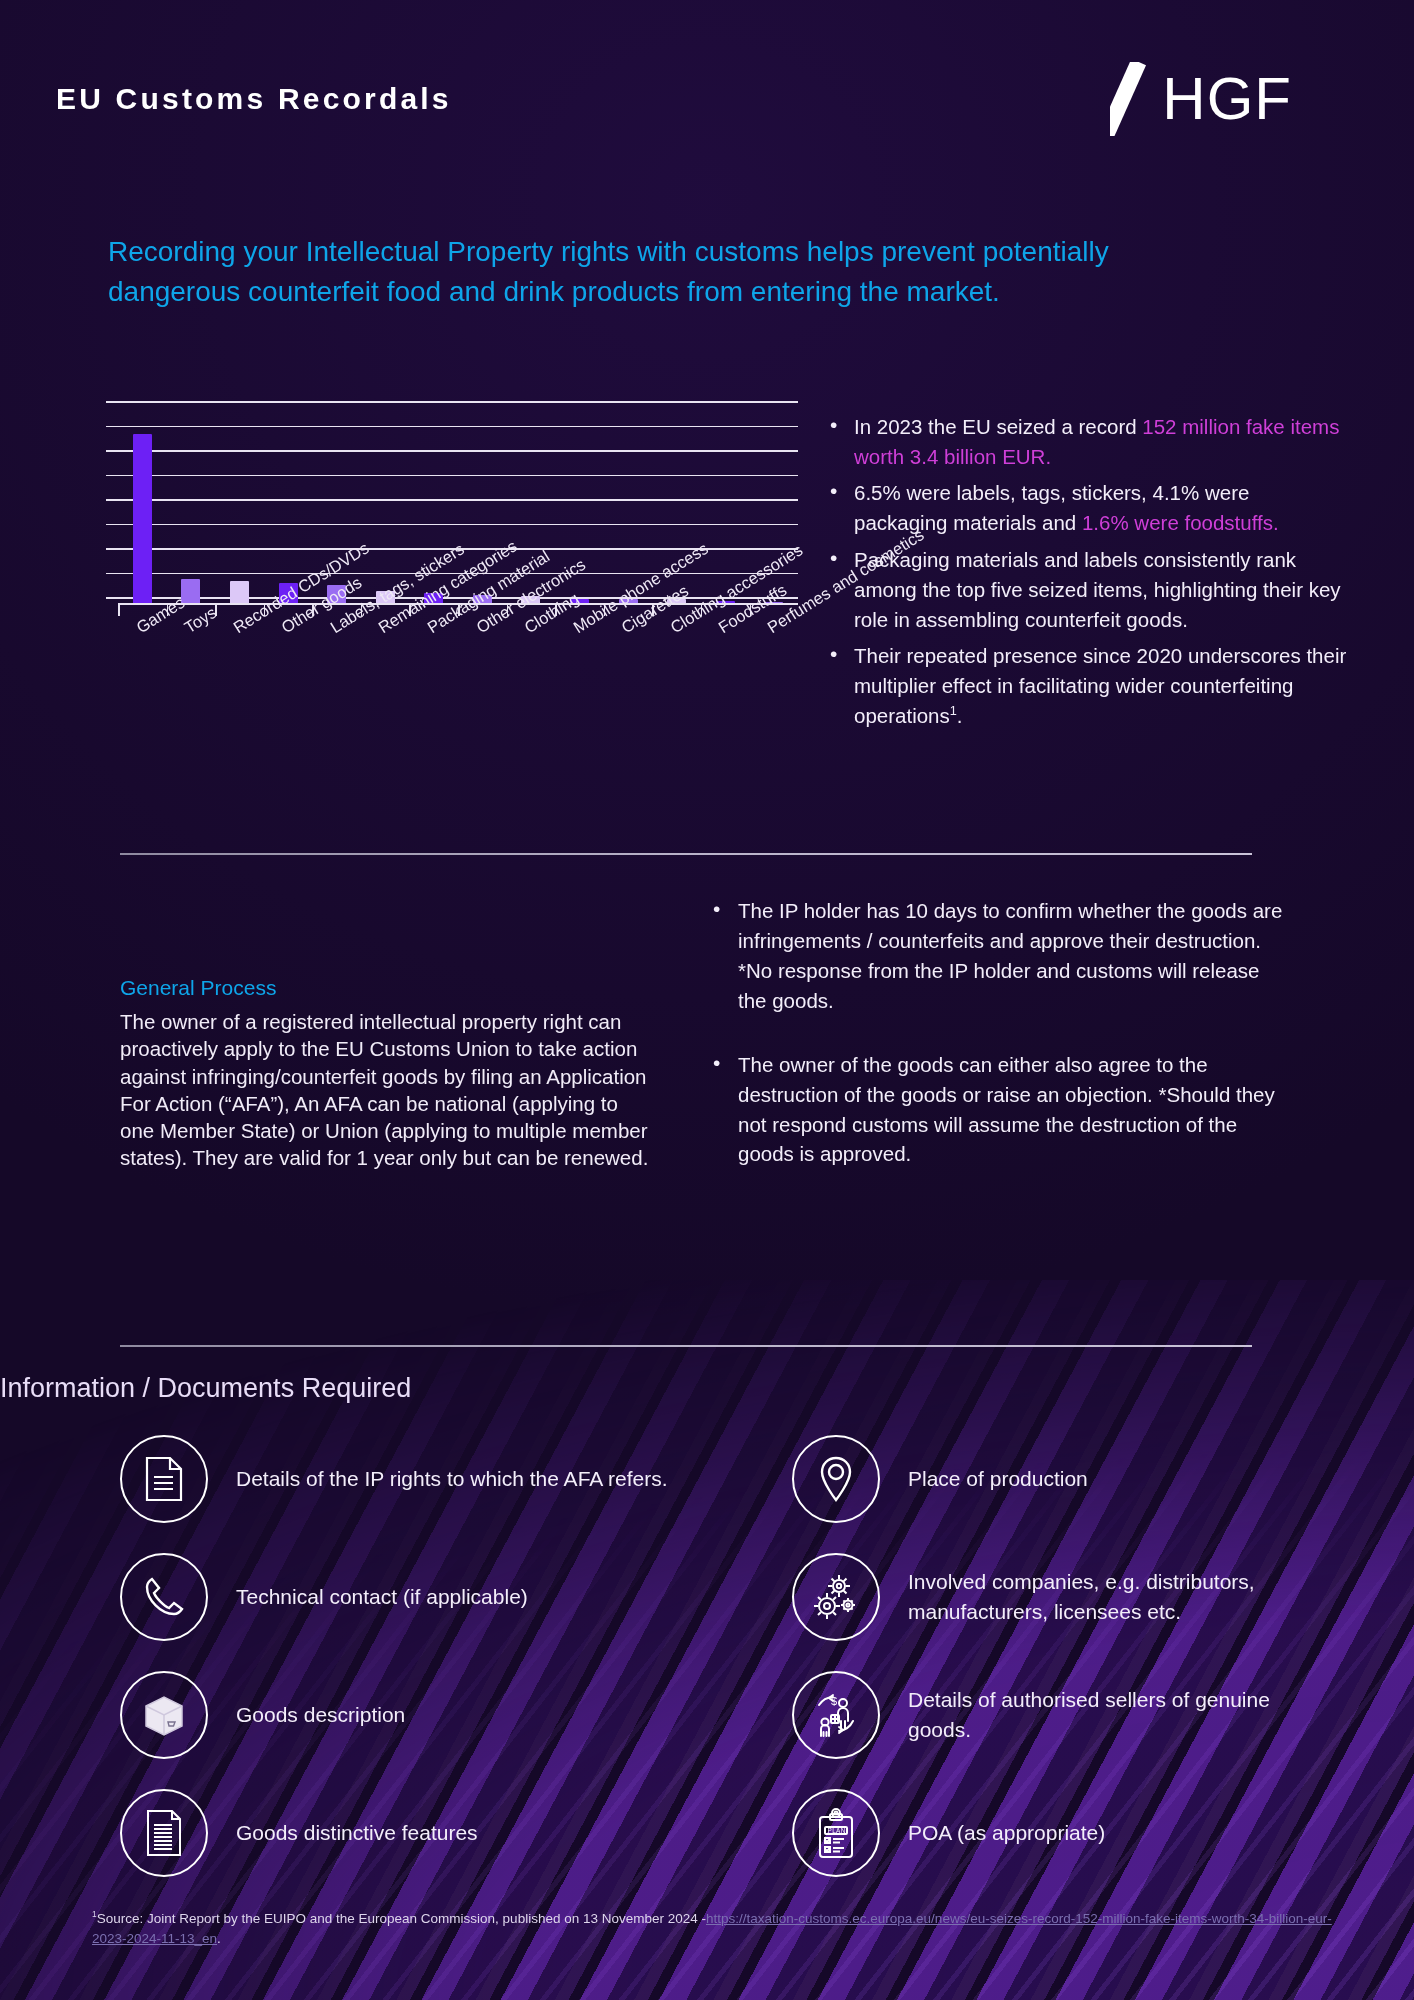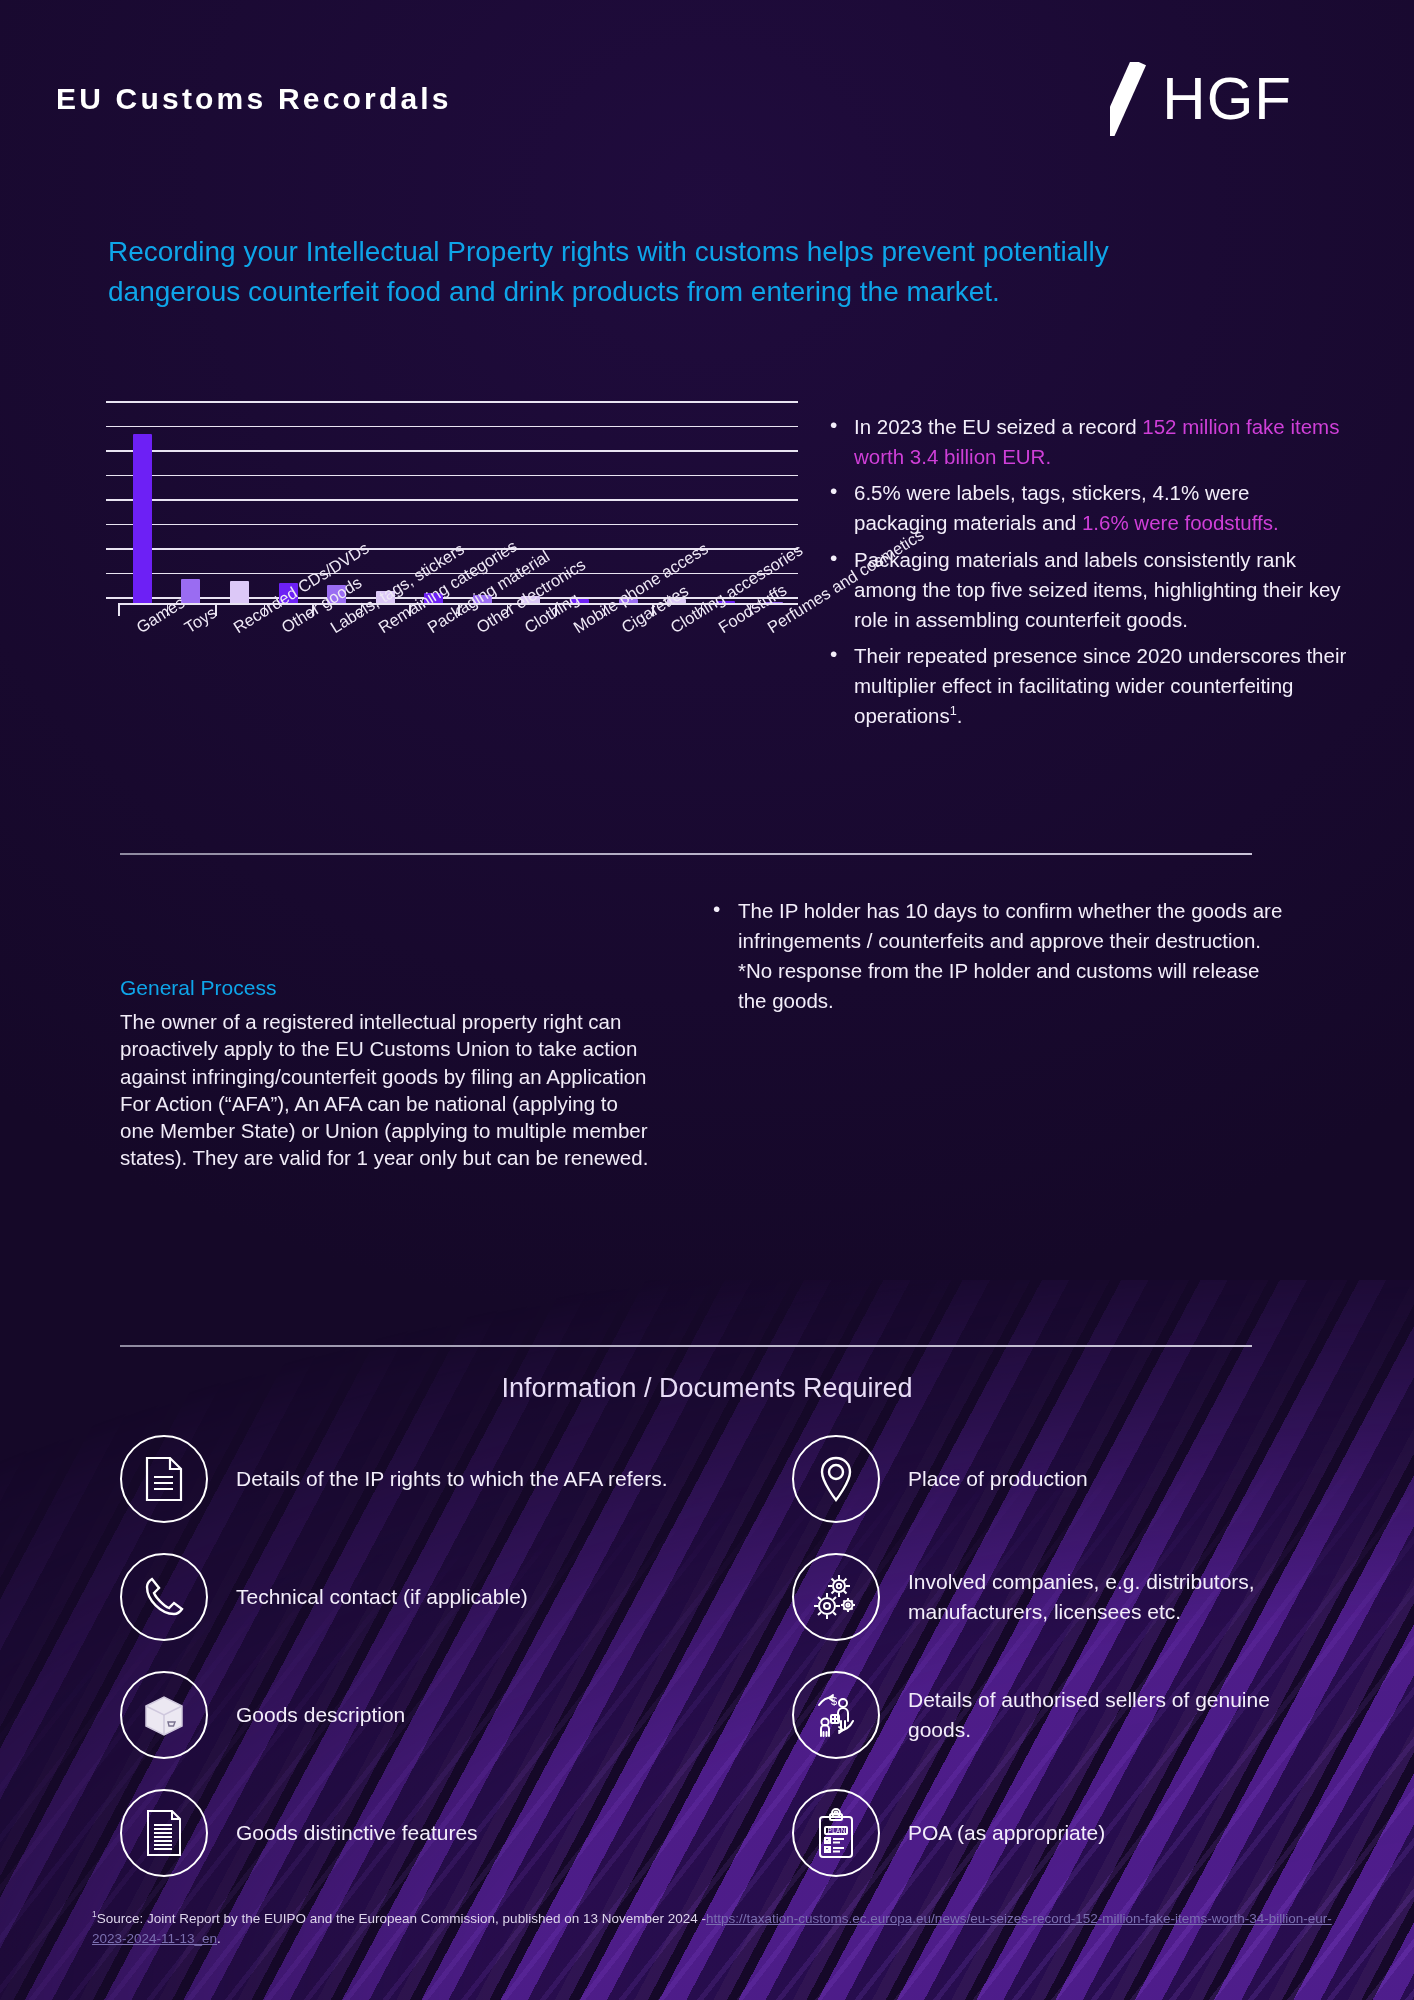--- a/index.html
+++ b/index.html
@@ -177,21 +177,21 @@
     color: #f3eefa; font-size: 20.5px; line-height: 1.46;
   }
   .process-right li::before {
     content: "•"; position: absolute; left: 3px; top: -2px;
     color: #f3eefa; font-size: 21px;
   }
 
   
   .docs-title {
     position: absolute; top: 1373px; left: 0; width: 1414px;
-    text-align: center; color: #e8ddf7; font-size: 27px;
+    text-align: left; color: #e8ddf7; font-size: 27px;
   }
   .docs-grid {
     position: absolute; top: 1420px; left: 120px; width: 1180px;
     display: grid; grid-template-columns: 1fr 1fr;
     column-gap: 56px; row-gap: 0px;
   }
   .doc-item {
     display: flex; align-items: center; gap: 28px;
     height: 118px;
   }
@@ -349,20 +349,21 @@
   <div class="divider layer" id="divider-1"></div>
 
   <div class="process-left layer">
     <div class="process-heading">General Process</div>
     <div class="process-body">The owner of a registered intellectual property right can proactively apply to the EU Customs Union to take action against infringing/counterfeit goods by filing an Application For Action (“AFA”), An AFA can be national (applying to one Member State) or Union (applying to multiple member states). They are valid for 1 year only but can be renewed.</div>
   </div>
 
   <div class="process-right layer">
     <ul id="process-bullets">
         <li>The IP holder has 10 days to confirm whether the goods are infringements / counterfeits and approve their destruction. *No response from the IP holder and customs will release the goods.</li>
+        <li>The owner of the goods can either also agree to the destruction of the goods or raise an objection. *Should they not respond customs will assume the destruction of the goods is approved.</li>
       </ul>
   </div>
 
   <div class="divider layer" id="divider-2"></div>
 
   <div class="docs-title layer">Information / Documents Required</div>
 
   <div class="docs-grid layer">
     <div class="doc-col-left" id="doc-col-left">
         <div class="doc-item">

